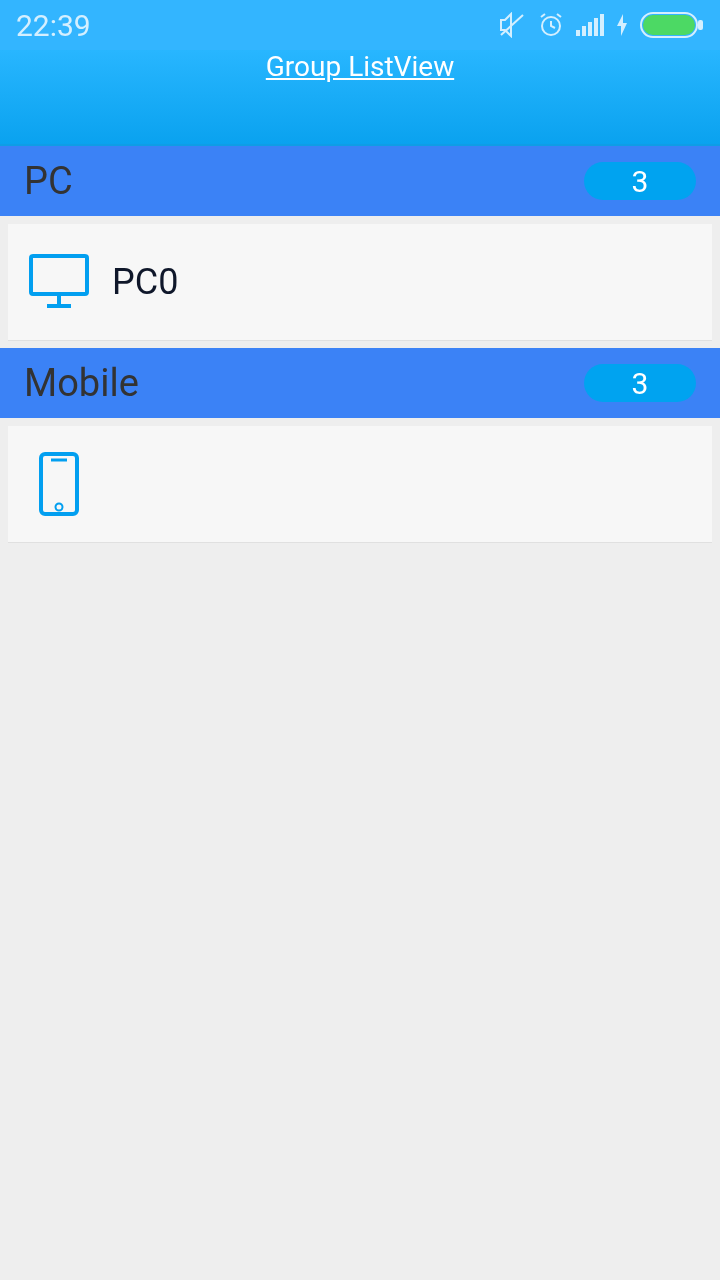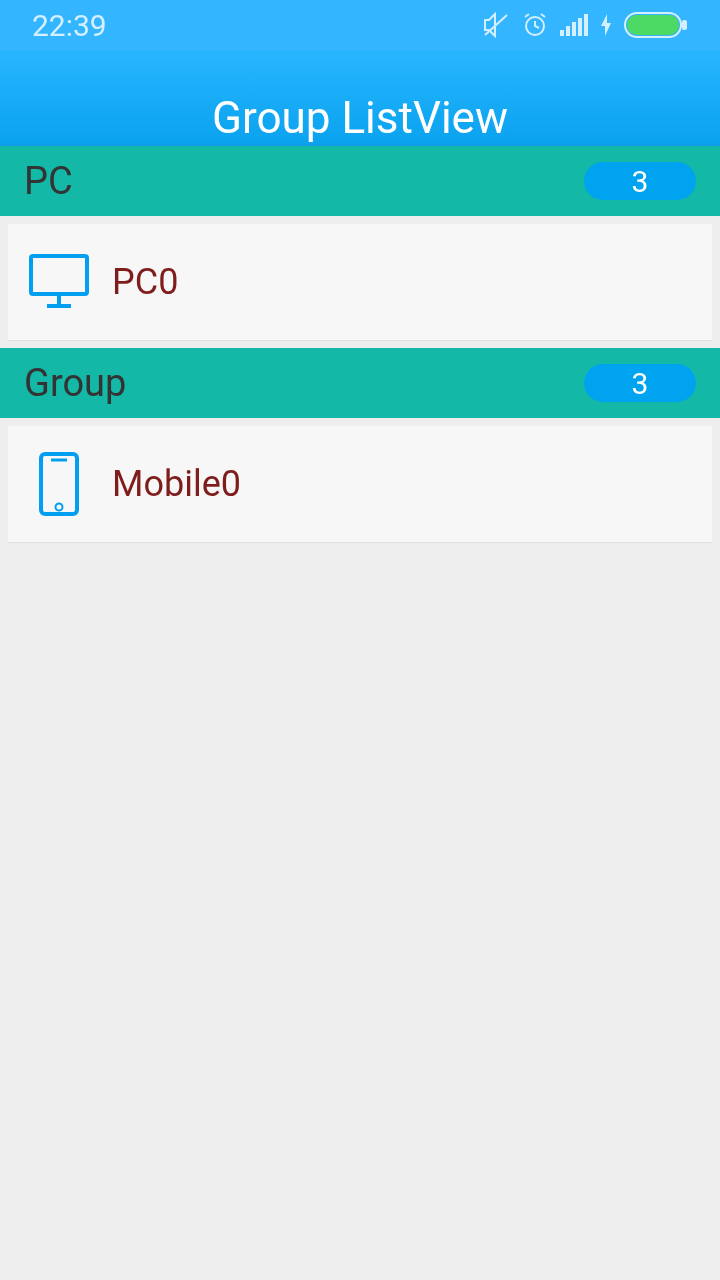--- a/index.html
+++ b/index.html
@@ -10,50 +10,51 @@
   }
 
   
   .status-bar {
     height: 50px;
     background: #33b5ff;
     color: #d4efff;
     display: flex;
     align-items: center;
     justify-content: space-between;
-    padding: 0 32px;
+    padding: 0 16px;
     font-size: 28px;
   }
   .status-left { font-size: 30px; font-weight: 400; }
   .status-right { display: flex; align-items: center; gap: 12px; }
   .status-right svg { display: block; }
 
   
   .app-bar {
     height: 96px;
     background: linear-gradient(#28b6ff, #0aa2ef);
     border-bottom: 2px solid #0e9de6;
     display: flex;
-    align-items: flex-end;
+    align-items: flex-start;
     justify-content: center;
     color: #ffffff;
-    font-size: 44px;
+    font-size: 28px;
     font-weight: 400;
+    text-decoration: underline;
   }
 
   
   .content { padding: 0; }
 
   
   .section-header {
     height: 70px;
     display: flex;
     align-items: center;
     padding: 0 24px;
-    background: #14b8a6;
+    background: #3b82f6;
   }
   .section-header .label {
     font-size: 38px;
     color: #333333;
     flex: 1;
   }
   .badge {
     background: #00a3f0;
     color: #ffffff;
     font-size: 30px;
@@ -79,21 +80,21 @@
   .list-item:first-of-type { margin-top: 6px; }
   .icon-wrap {
     width: 70px;
     display: flex;
     align-items: center;
     justify-content: center;
     margin-right: 18px;
   }
   .item-label {
     font-size: 36px;
-    color: #7f1d1d;
+    color: #0f172a;
   }
 
   
 </style>
 </head>
 <body>
 
 <div class="status-bar">
   <div class="status-left">22:39</div>
   <div class="status-right">
@@ -153,30 +154,29 @@
         <line x1="30" y1="40" x2="30" y2="50" stroke="#029ff0" stroke-width="4"></line>
         <line x1="18" y1="52" x2="42" y2="52" stroke="#029ff0" stroke-width="4"></line>
       </svg>
     </span>
     <span class="item-label">PC0</span>
   </div>
 
 
 
   <div class="section-header">
-    <span class="label">Group</span>
+    <span class="label">Mobile</span>
     <span class="badge">3</span>
   </div>
 
   <div class="list-item">
     <span class="icon-wrap">
       <svg width="40" height="64" viewBox="0 0 40 64">
         <rect x="2" y="2" width="36" height="60" rx="4" fill="none" stroke="#029ff0" stroke-width="4"></rect>
         <line x1="12" y1="8" x2="28" y2="8" stroke="#029ff0" stroke-width="3"></line>
         <circle cx="20" cy="55" r="3.5" fill="none" stroke="#029ff0" stroke-width="2"></circle>
       </svg>
     </span>
-    <span class="item-label">Mobile0</span>
   </div>
 
 
 
 </div>
 
 </body></html>

